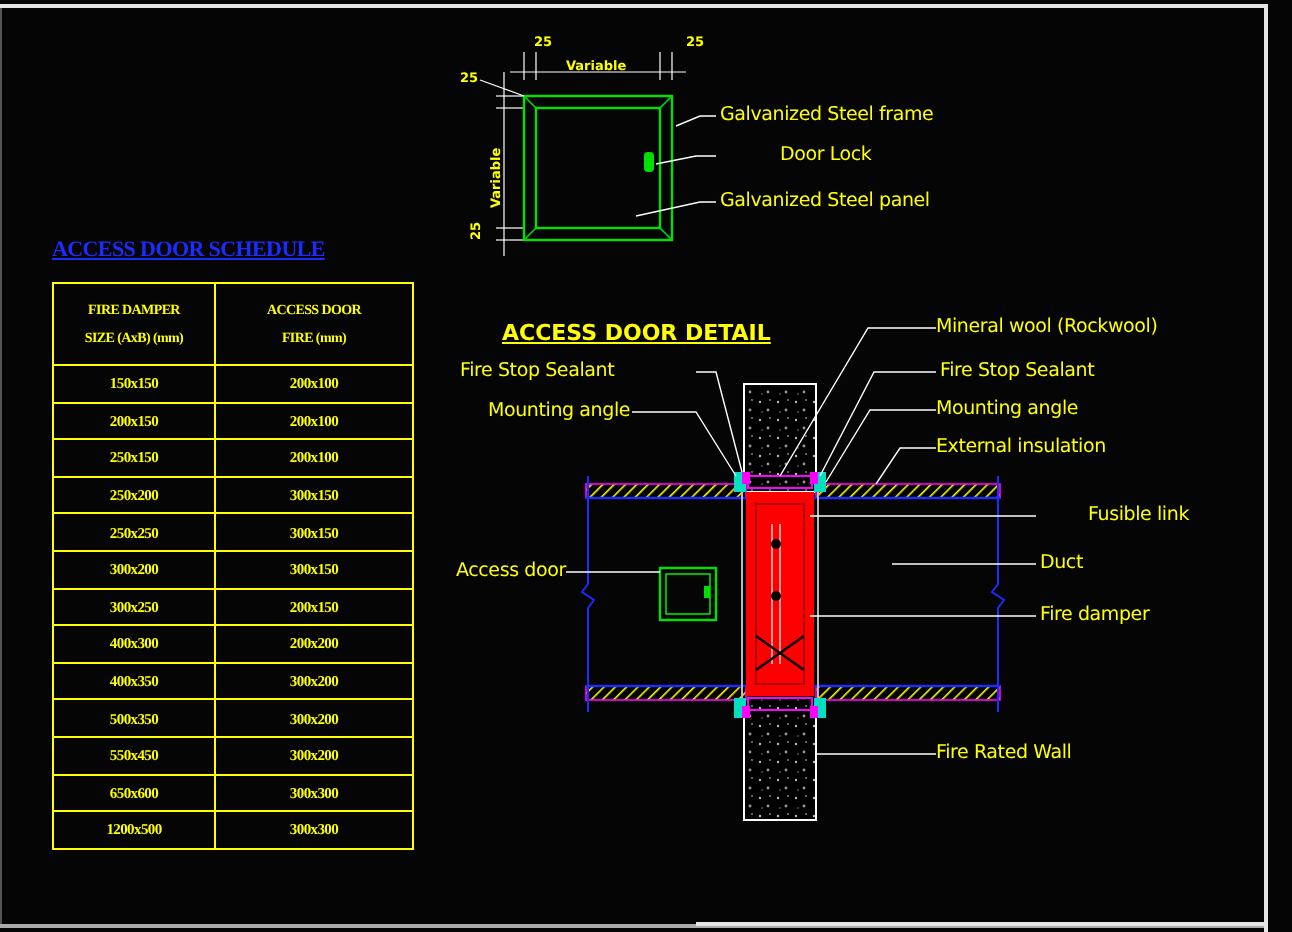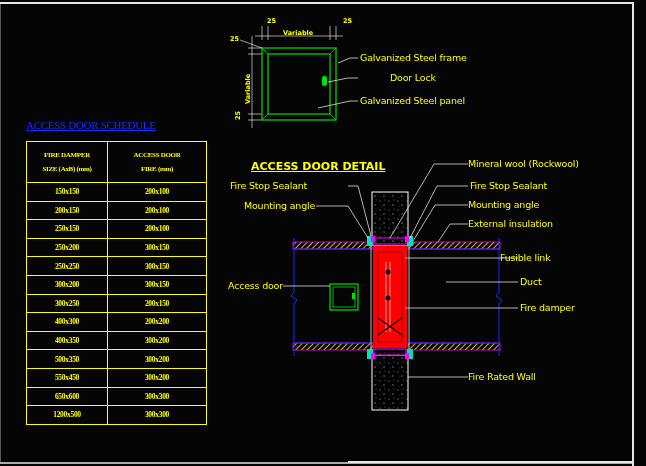--- a/index.html
+++ b/index.html
@@ -4,21 +4,21 @@
 <style>
   html, body { margin: 0; padding: 0; background: #000; }
   body { width: 646px; height: 466px; overflow: hidden; position: relative; font-family: "Liberation Sans", sans-serif; }
   #canvas { position: absolute; left: 0; top: 0; width: 646px; height: 466px; background: #050505; }
   .frame-top { position: absolute; left: 0; top: 2px; width: 632px; height: 2px; background: #e6e6e6; }
   .frame-right { position: absolute; left: 632px; top: 2px; width: 2px; height: 464px; background: #e6e6e6; }
   .frame-left { position: absolute; left: 0; top: 4px; width: 1px; height: 458px; background: #555; }
   .frame-bottom { position: absolute; left: 0; top: 462px; width: 632px; height: 2px; background: #aaa; }
   .frame-bottom2 { position: absolute; left: 348px; top: 461px; width: 284px; height: 2px; background: #e6e6e6; }
 
-  .schedule-title { position: absolute; left: 26px; top: 119px; color: #1a2cff; font-family: "Liberation Serif", serif; font-weight: normal; font-size: 11px; text-decoration: underline; letter-spacing: -0.3px; white-space: nowrap; }
+  .schedule-title { position: absolute; left: 26px; top: 119px; color: #1a2cff; font-family: "Liberation Serif", serif; font-weight: bold; font-size: 11px; text-decoration: underline; letter-spacing: -0.3px; white-space: nowrap; }
   table.schedule { position: absolute; left: 26px; top: 141px; border-collapse: collapse; }
   table.schedule td, table.schedule th { border: 1.5px solid #ffff00; color: #ffff00; font-family: "Liberation Serif", serif; font-weight: bold; font-size: 7.5px; text-align: center; padding: 0; letter-spacing: -0.3px; }
   table.schedule th { height: 40px; font-size: 7px; line-height: 14px; }
   table.schedule td { height: 17.6px; text-align: center; }
   table.schedule .c1 { width: 80px; }
   table.schedule .c2 { width: 98px; }
 
   .cad-label { position: absolute; color: #ffff00; font-family: "DejaVu Sans", sans-serif; font-size: 9.5px; white-space: nowrap; letter-spacing: -0.2px; }
   .detail-title { position: absolute; left: 251px; top: 160px; color: #ffff00; font-family: "DejaVu Sans", sans-serif; font-weight: bold; font-size: 11px; text-decoration: underline; white-space: nowrap; }
   .dim-text { position: absolute; color: #ffff00; font-family: "DejaVu Sans", sans-serif; font-weight: bold; font-size: 6.5px; white-space: nowrap; }
@@ -216,17 +216,17 @@
   </table>
 
   <div class="detail-title">ACCESS DOOR DETAIL</div>
   <span class="cad-label" style="left:230px; top:180px;">Fire Stop Sealant</span>
   <span class="cad-label" style="left:244px; top:200px;">Mounting angle</span>
   <span class="cad-label" style="left:228px; top:280px;">Access door</span>
   <span class="cad-label" style="left:468px; top:158px;">Mineral wool (Rockwool)</span>
   <span class="cad-label" style="left:470px; top:180px;">Fire Stop Sealant</span>
   <span class="cad-label" style="left:468px; top:199px;">Mounting angle</span>
   <span class="cad-label" style="left:468px; top:218px;">External insulation</span>
-  <span class="cad-label" style="left:500px; top:252px;">Fusible link</span>
+  <span class="cad-label" style="left:544px; top:252px;">Fusible link</span>
   <span class="cad-label" style="left:520px; top:276px;">Duct</span>
   <span class="cad-label" style="left:520px; top:302px;">Fire damper</span>
   <span class="cad-label" style="left:468px; top:371px;">Fire Rated Wall</span>
 </div>
 
 </body></html>

